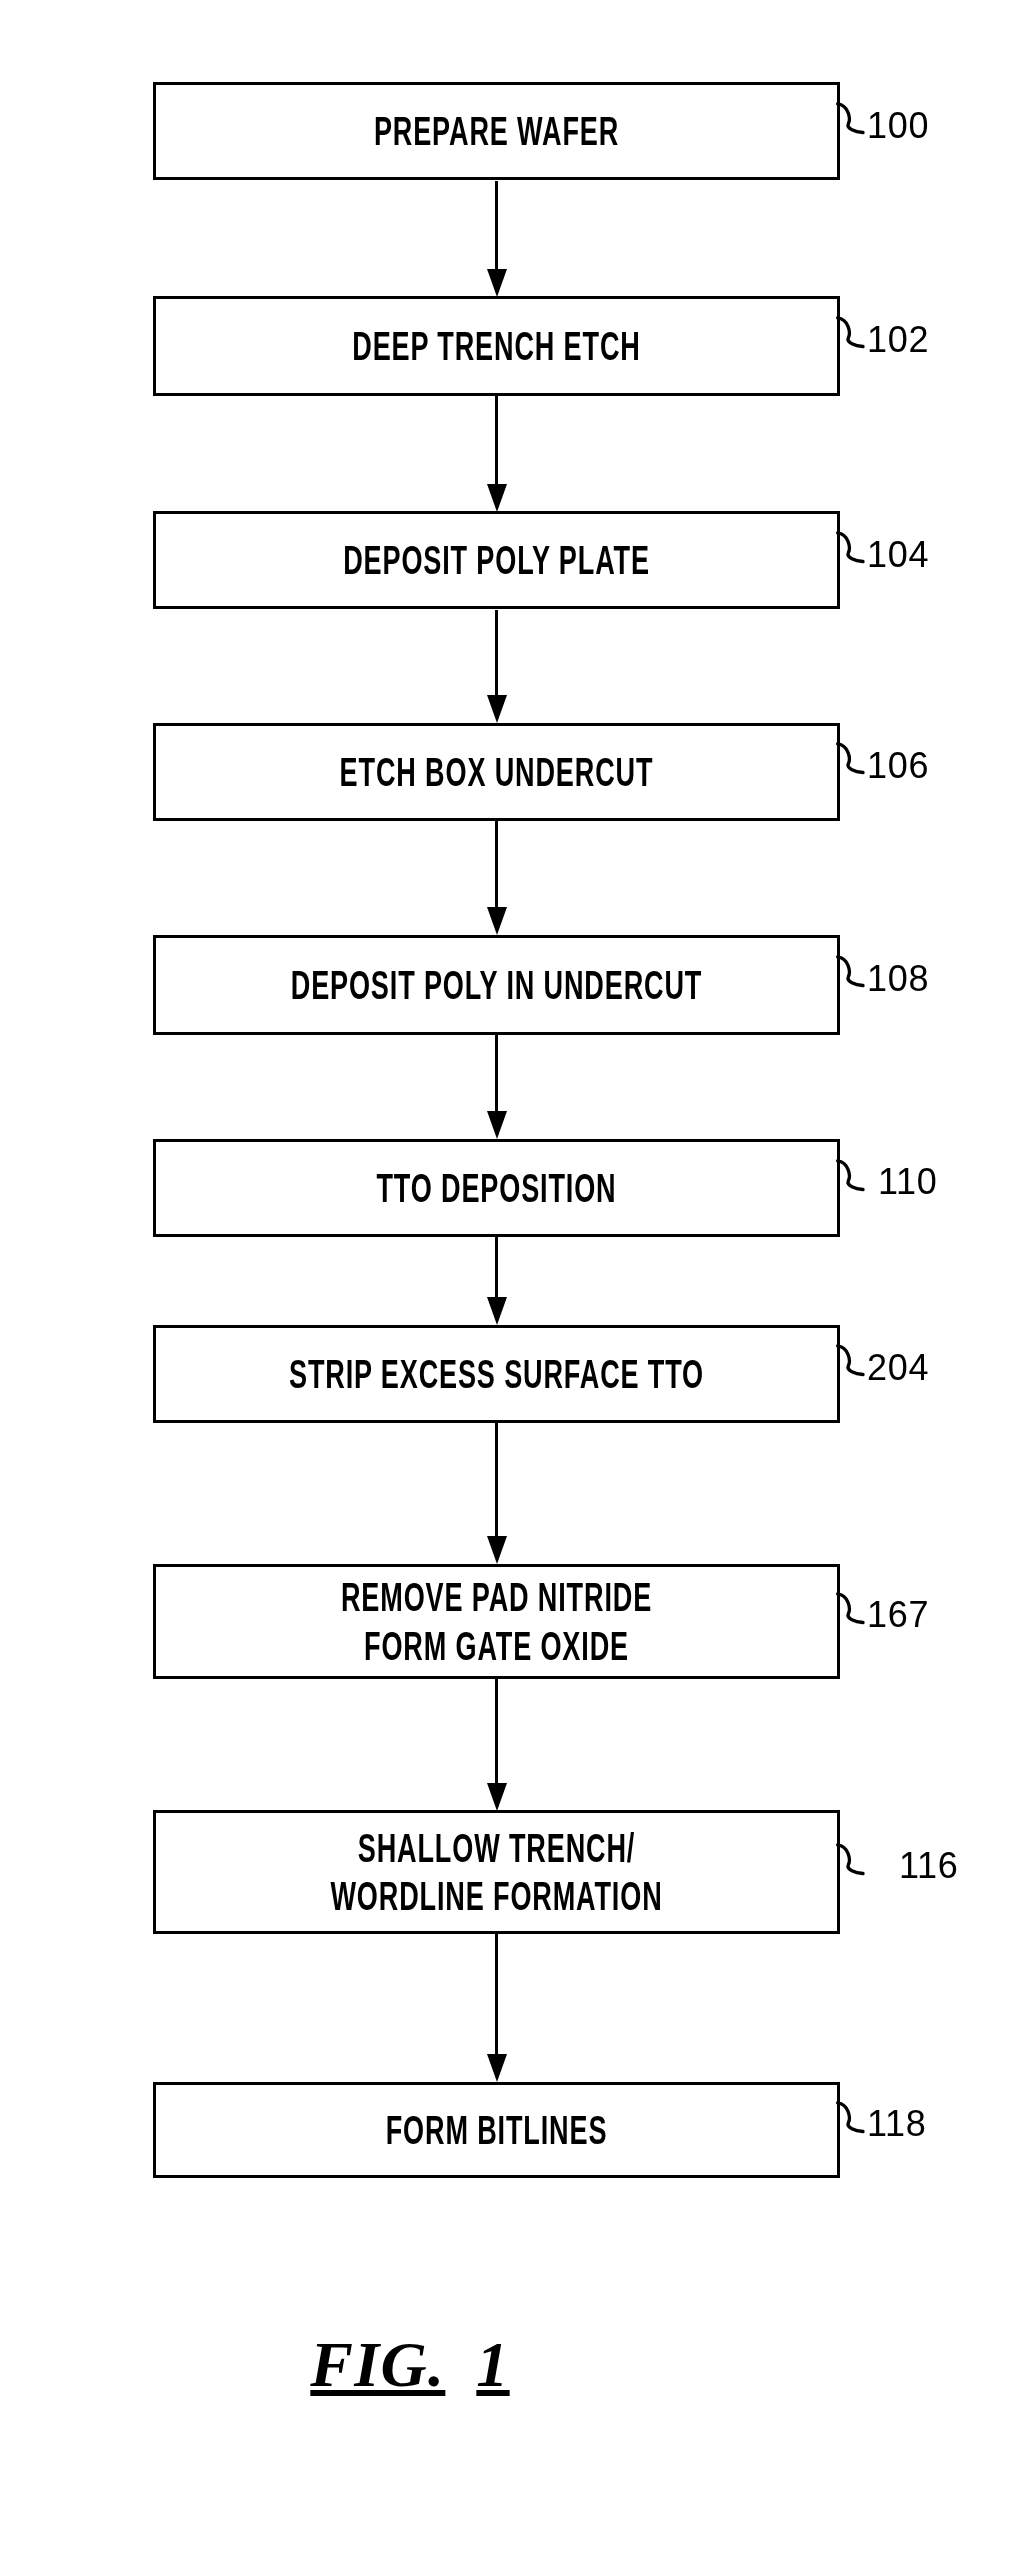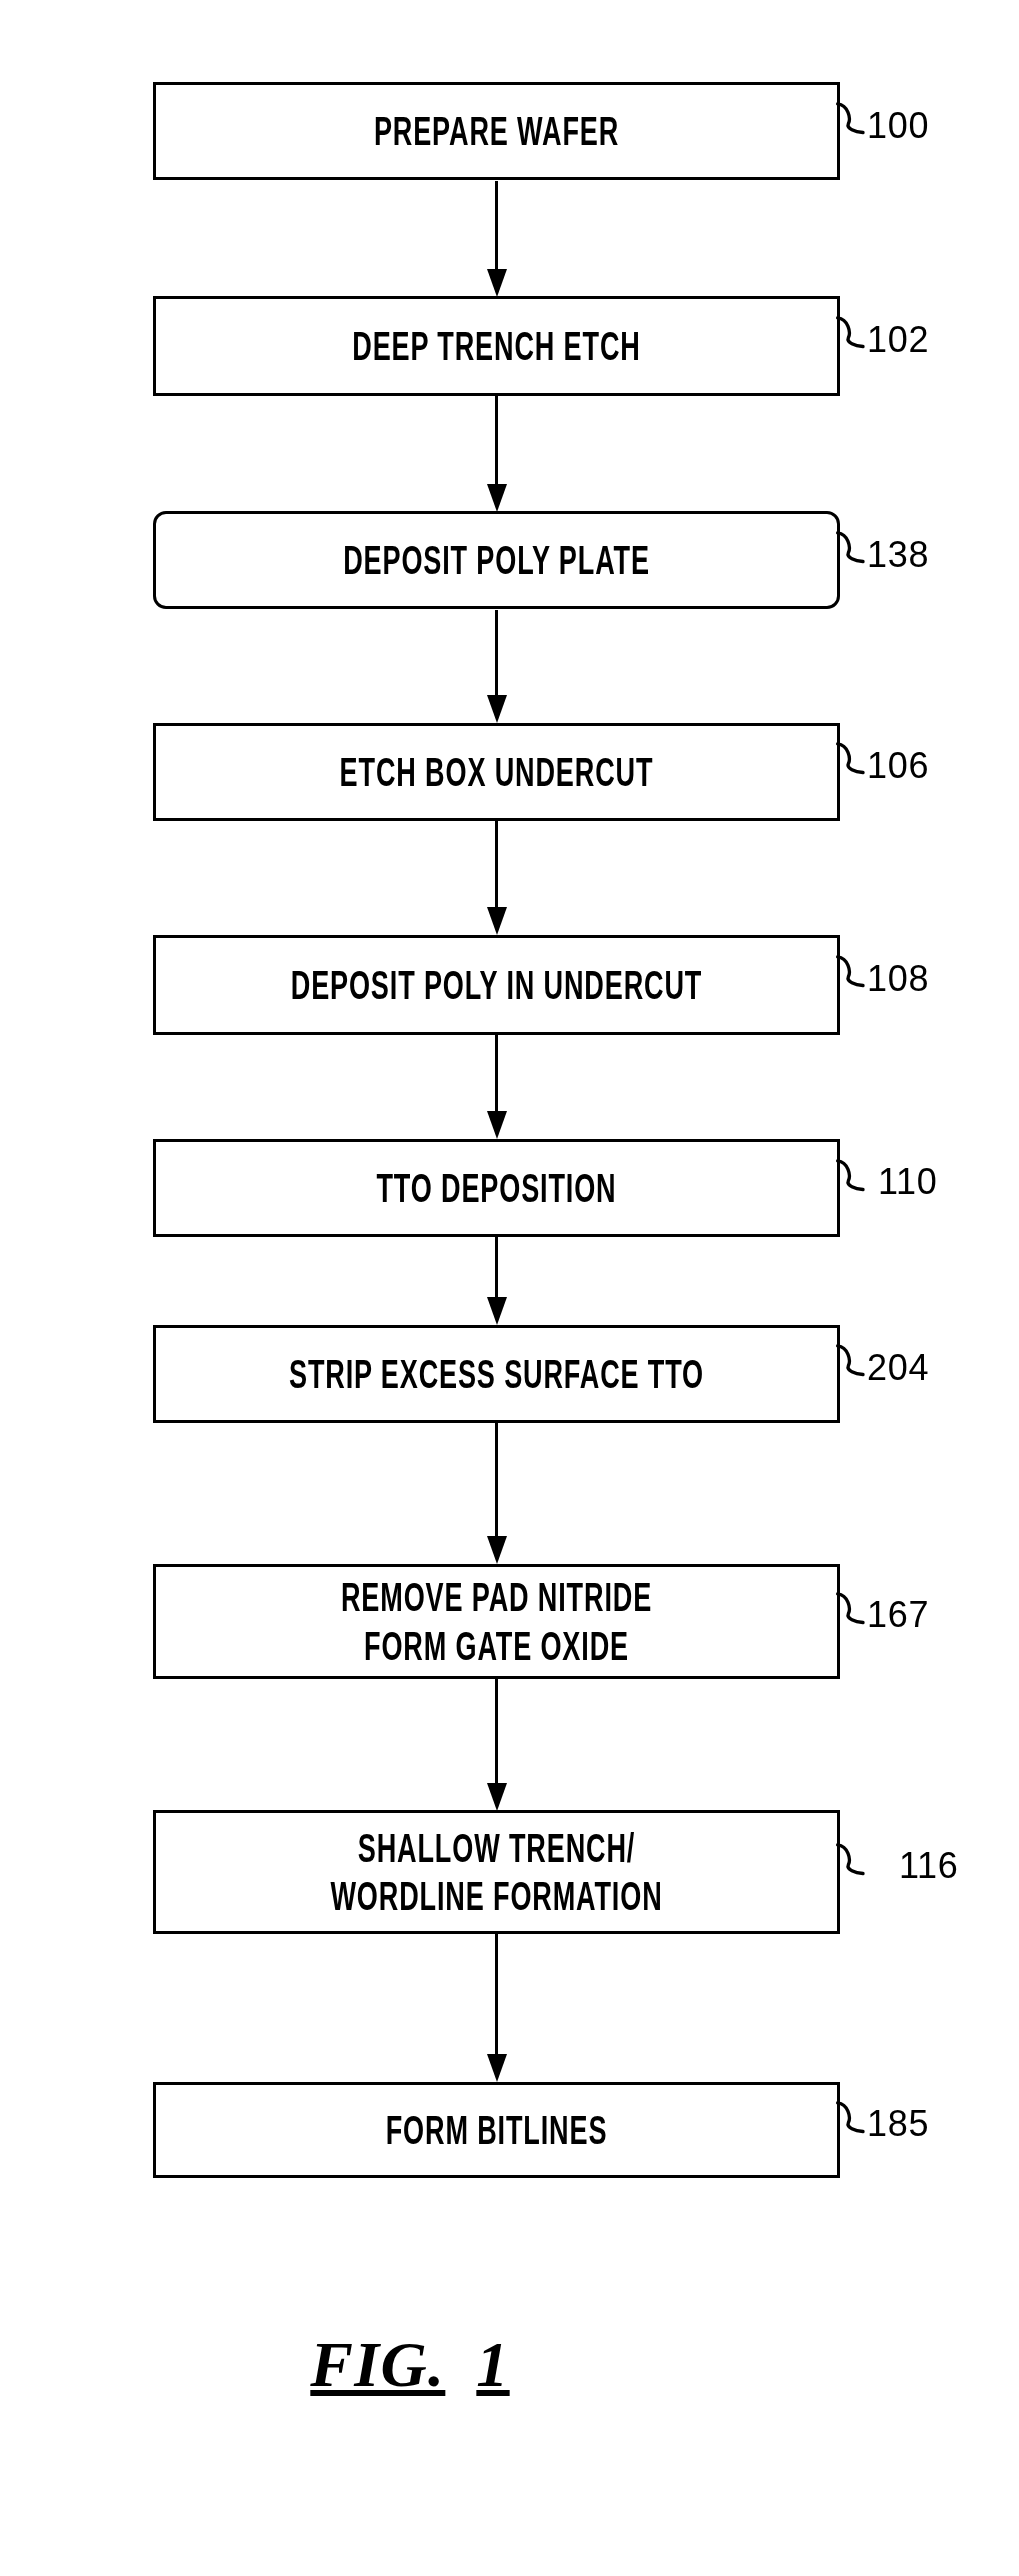--- a/index.html
+++ b/index.html
@@ -157,29 +157,29 @@
       <div class="ref-num" style="top: 108px;">100</div>
       <div class="step-box" style="top: 296px; left: 153px; width: 687px; height: 100px;">
         <div class="step-label">DEEP TRENCH ETCH</div>
       </div>
       <div class="leader" style="top: 315px;">
         <svg width="40" height="39" viewBox="0 0 60 58">
           <path d="M 4 4 C 20 6, 24 26, 20 34 C 17 41, 30 46, 42 47" fill="none" stroke="#000000" stroke-width="5" stroke-linecap="round"></path>
         </svg>
       </div>
       <div class="ref-num" style="top: 322px;">102</div>
-      <div class="step-box" style="top: 511px; left: 153px; width: 687px; height: 98px; border-radius: 13px;">
+      <div class="step-box" style="top: 511px; left: 153px; width: 687px; height: 98px;">
         <div class="step-label">DEPOSIT POLY PLATE</div>
       </div>
       <div class="leader" style="top: 530px;">
         <svg width="40" height="39" viewBox="0 0 60 58">
           <path d="M 4 4 C 20 6, 24 26, 20 34 C 17 41, 30 46, 42 47" fill="none" stroke="#000000" stroke-width="5" stroke-linecap="round"></path>
         </svg>
       </div>
-      <div class="ref-num" style="top: 537px;">138</div>
+      <div class="ref-num" style="top: 537px;">104</div>
       <div class="step-box" style="top: 723px; left: 153px; width: 687px; height: 98px;">
         <div class="step-label">ETCH BOX UNDERCUT</div>
       </div>
       <div class="leader" style="top: 741px;">
         <svg width="40" height="39" viewBox="0 0 60 58">
           <path d="M 4 4 C 20 6, 24 26, 20 34 C 17 41, 30 46, 42 47" fill="none" stroke="#000000" stroke-width="5" stroke-linecap="round"></path>
         </svg>
       </div>
       <div class="ref-num" style="top: 748px;">106</div>
       <div class="step-box" style="top: 935px; left: 153px; width: 687px; height: 100px;">
@@ -230,21 +230,21 @@
       </div>
       <div class="ref-num" style="top: 1848px; margin-left: 32px;">116</div>
       <div class="step-box" style="top: 2082px; left: 153px; width: 687px; height: 96px;">
         <div class="step-label">FORM BITLINES</div>
       </div>
       <div class="leader" style="top: 2100px;">
         <svg width="40" height="39" viewBox="0 0 60 58">
           <path d="M 4 4 C 20 6, 24 26, 20 34 C 17 41, 30 46, 42 47" fill="none" stroke="#000000" stroke-width="5" stroke-linecap="round"></path>
         </svg>
       </div>
-      <div class="ref-num" style="top: 2106px;">185</div>
+      <div class="ref-num" style="top: 2106px;">118</div>
     </div>
 
   <div class="fig-caption" id="fig-caption" style="top: 2328px;">
     <span>FIG.</span><span class="fig-gap"></span><span>1</span>
   </div>
 
 </div>
 
 
 </body></html>

